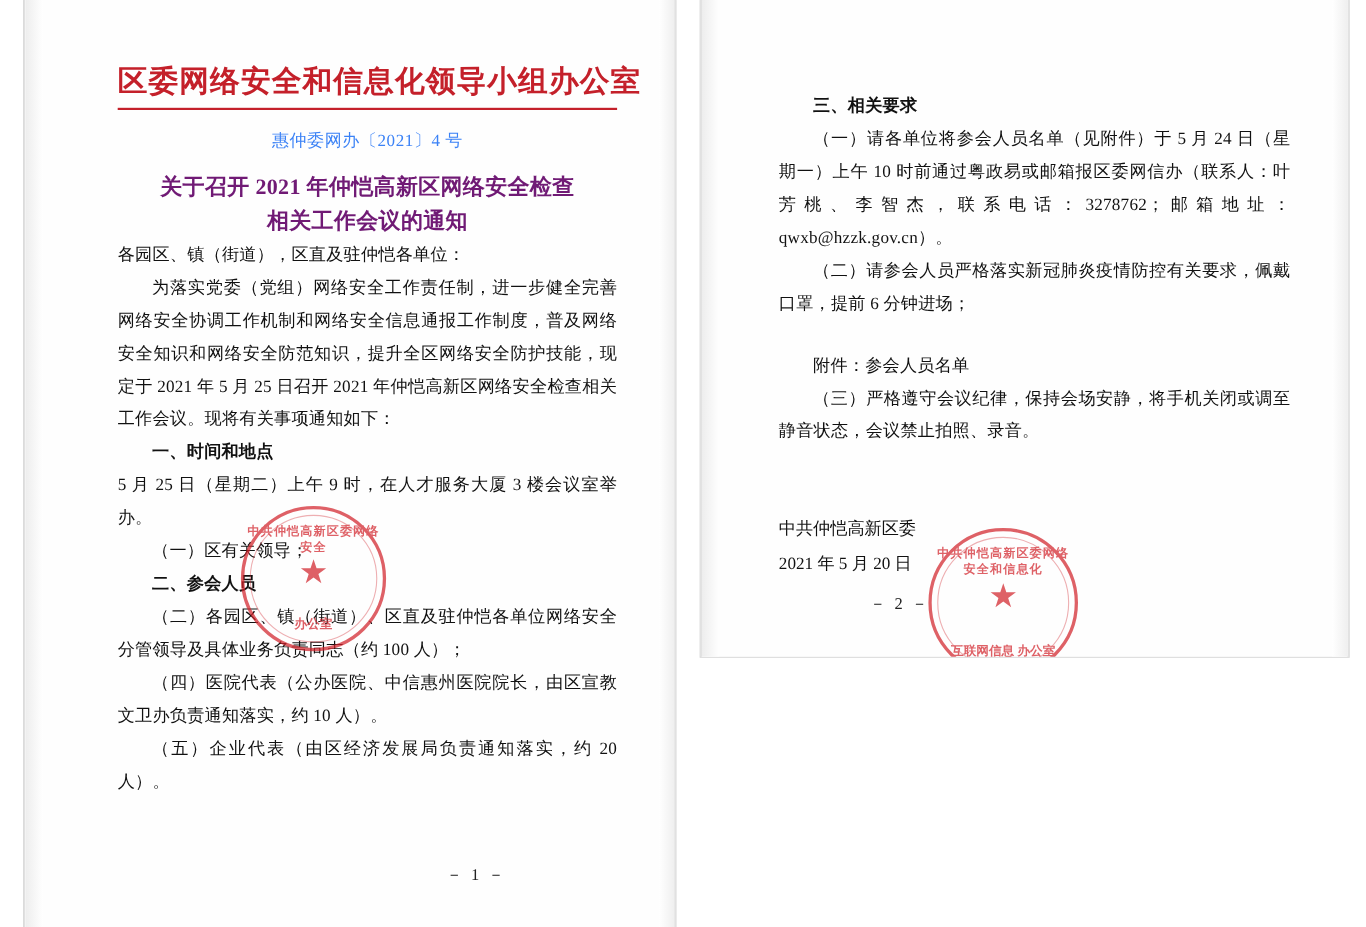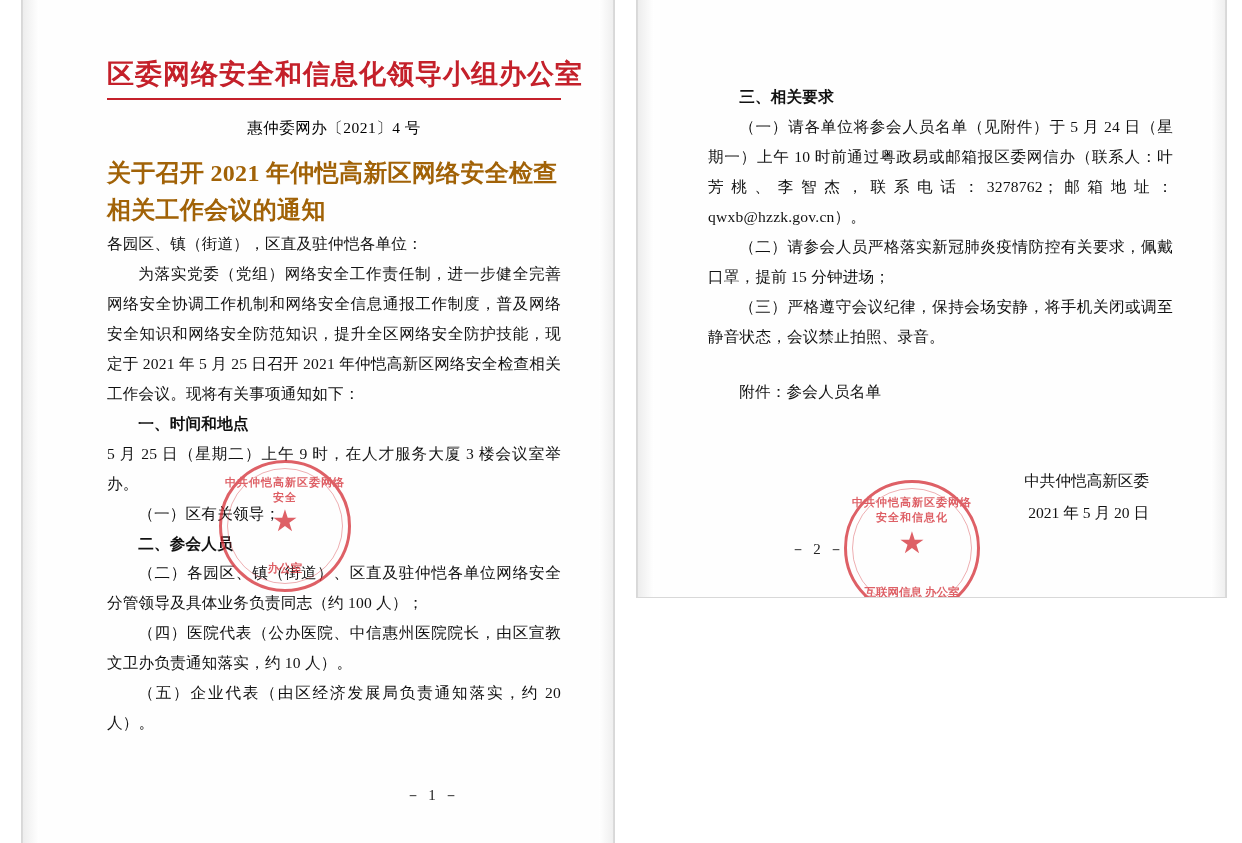--- a/index.html
+++ b/index.html
@@ -76,28 +76,29 @@
     letter-spacing: 1px;
     line-height: 1.25;
     padding-bottom: 6px;
     border-bottom: 2.5px solid #c4202a;
     margin: 18px 0 0 0;
     white-space: nowrap;
   }
   .doc-number {
     text-align: center;
     font-size: 15.5px;
-    color: #000000;
+    color: #3b82f6;
     margin-top: 18px;
     letter-spacing: 0.5px;
   }
   .doc-title {
-    font-weight: bold;
-    font-size: 24px;
-    color: #a16207;
+    text-align: center;
+    font-weight: bold;
+    font-size: 20px;
+    color: #701a75;
     line-height: 1.55;
     margin-top: 16px;
     letter-spacing: 0.3px;
   }
   .para {
     font-size: 15.6px;
     color: #111;
     line-height: 1.92;
     text-align: justify;
     margin: 0;
@@ -121,21 +122,20 @@
 
   
   .doc-body-r {
     position: absolute;
     left: 70px;
     right: 52px;
     top: 82px;
   }
   .signature {
     margin-top: 58px;
-    text-align: right;
     padding-right: 24px;
     font-size: 15.6px;
     line-height: 2.0;
     color: #111;
     position: relative;
     z-index: 1;
   }
   .sig-line { display: block; }
 
   
@@ -243,23 +243,23 @@
   </div>
 
   <div class="page page-right">
     <div class="page-inner">
       <div class="scan-edge-l"></div>
       <div class="scan-edge-r"></div>
 
       <div class="doc-body-r">
         <p class="para head">三、相关要求</p>
         <p class="para indent">（一）请各单位将参会人员名单（见附件）于 5 月 24 日（星期一）上午 10 时前通过粤政易或邮箱报区委网信办（联系人：叶 芳 桃 、 李 智 杰 ， 联 系 电 话 ： 3278762； 邮 箱 地 址 ： qwxb@hzzk.gov.cn）。</p>
-        <p class="para indent">（二）请参会人员严格落实新冠肺炎疫情防控有关要求，佩戴口罩，提前 15 分钟进场；</p>
+        <p class="para indent">（二）请参会人员严格落实新冠肺炎疫情防控有关要求，佩戴口罩，提前 6 分钟进场；</p>
+        <p class="para indent" style="margin-top:26px;">附件：参会人员名单</p>
         <p class="para indent">（三）严格遵守会议纪律，保持会场安静，将手机关闭或调至静音状态，会议禁止拍照、录音。</p>
-        <p class="para indent" style="margin-top:26px;">附件：参会人员名单</p>
 
         <div class="signature">
           <span class="sig-line">中共仲恺高新区委</span>
           <span class="sig-line">2021 年 5 月 20 日</span>
         </div>
       </div>
 
       <div class="seal seal-right">
         <div class="seal-ring-inner"></div>
         <div class="seal-arc">中共仲恺高新区委网络安全和信息化</div>

